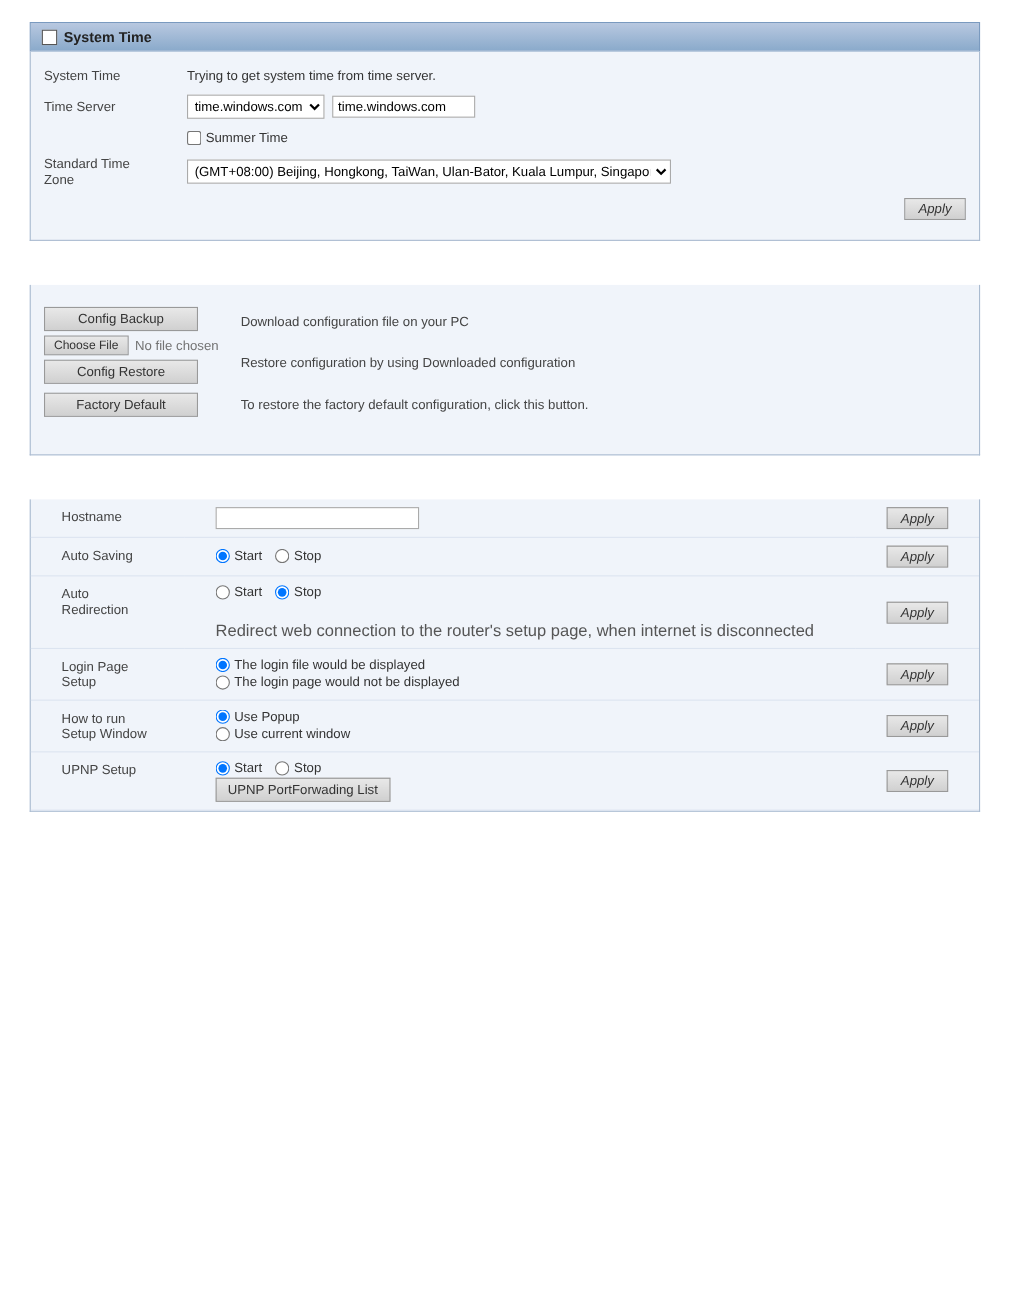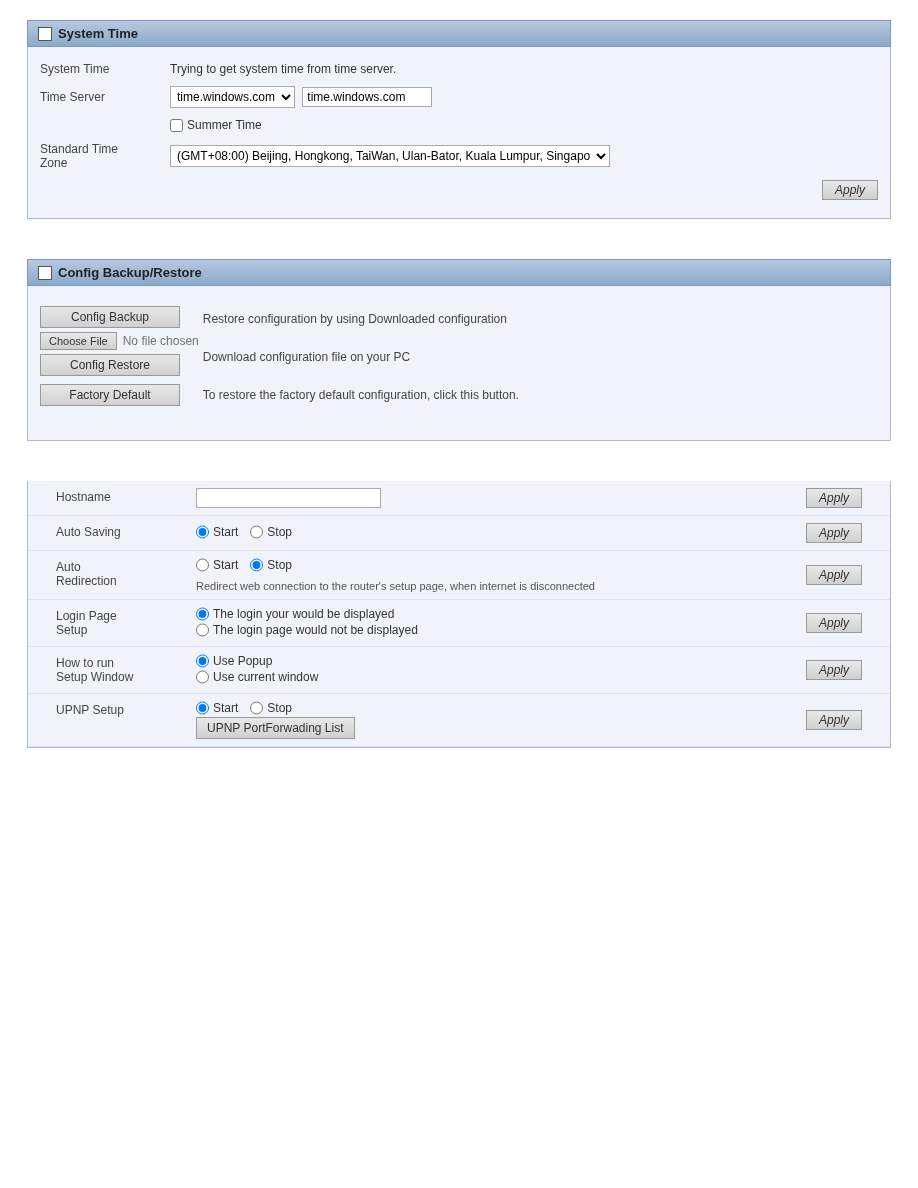--- a/index.html
+++ b/index.html
@@ -106,21 +106,21 @@
       border: 1px solid #aaa;
       padding: 2px 2px;
       font-size: 12px;
       background: #fff;
     }
 
     
     .config-layout {
       display: flex;
       padding: 10px 12px;
-      gap: 4px;
+      gap: 20px;
     }
 
     .config-buttons {
       display: flex;
       flex-direction: column;
       align-items: flex-start;
     }
 
     .config-descriptions {
       flex: 1;
@@ -182,20 +182,21 @@
     }
 
     .misc-table .misc-apply {
       width: 80px;
       text-align: right;
       vertical-align: middle;
     }
 
     .radio-row {
       display: flex;
+      align-items: center;
       gap: 4px;
       margin-bottom: 2px;
     }
 
     .radio-label {
       font-size: 12px;
       color: #333;
     }
 
     .hostname-input {
@@ -209,23 +210,23 @@
     .upnp-list-btn {
       background: linear-gradient(to bottom, #e8e8e8, #d0d0d0);
       border: 1px solid #999;
       padding: 3px 10px;
       font-size: 12px;
       cursor: pointer;
       color: #333;
     }
 
     .redirect-desc {
-      font-size: 11px;
+      font-size: 15px;
       color: #555;
-      margin-top: 8px;
+      margin-top: 20px;
     }
   </style>
 </head>
 <body>
 
 <div class="section">
   <div class="section-header">
     <span class="section-header-icon"></span>
     <span>System Time</span>
   </div>
@@ -270,41 +271,37 @@
       </tr>
     </tbody>
       </table>
     <div class="apply-row">
       <button class="apply-btn">Apply</button>
     </div>
   </div>
 </div>
 
 <div class="section">
-  <div class="section-header">
-    <span class="section-header-icon"></span>
-    <span>Config Backup/Restore</span>
-  </div>
   <div class="section-body">
     <div class="config-layout">
       <div class="config-buttons">
         <button class="action-btn">Config Backup</button>
         <div class="file-row">
           <button class="file-btn">Choose File</button>
           <span class="file-chosen-text">No file chosen</span>
         </div>
         <button class="action-btn">Config Restore</button>
         <button class="action-btn" style="margin-top:4px;">Factory Default</button>
       </div>
       <div class="config-descriptions">
         <div class="config-desc-item">
-          <span>Restore configuration by using Downloaded configuration</span>
+          <span>Download configuration file on your PC</span>
         </div>
         <div class="config-desc-item">
-          <span>Download configuration file on your PC</span>
+          <span>Restore configuration by using Downloaded configuration</span>
         </div>
         <div class="config-desc-item">
           <span>To restore the factory default configuration, click this button.</span>
         </div>
       </div>
     </div>
   </div>
 </div>
 
 <div class="section">
@@ -351,21 +348,21 @@
         <td class="misc-apply">
           <button class="apply-btn">Apply</button>
         </td>
       </tr>
 
       <tr>
         <td class="misc-label">Login Page Setup</td>
         <td class="misc-value">
           <div class="radio-row">
             <input type="radio" name="login_page" checked="" style="">
-            <span class="radio-label">The login your would be displayed</span>
+            <span class="radio-label">The login file would be displayed</span>
           </div>
           <div class="radio-row">
             <input type="radio" name="login_page" style="">
             <span class="radio-label">The login page would not be displayed</span>
           </div>
         </td>
         <td class="misc-apply">
           <button class="apply-btn">Apply</button>
         </td>
       </tr>

